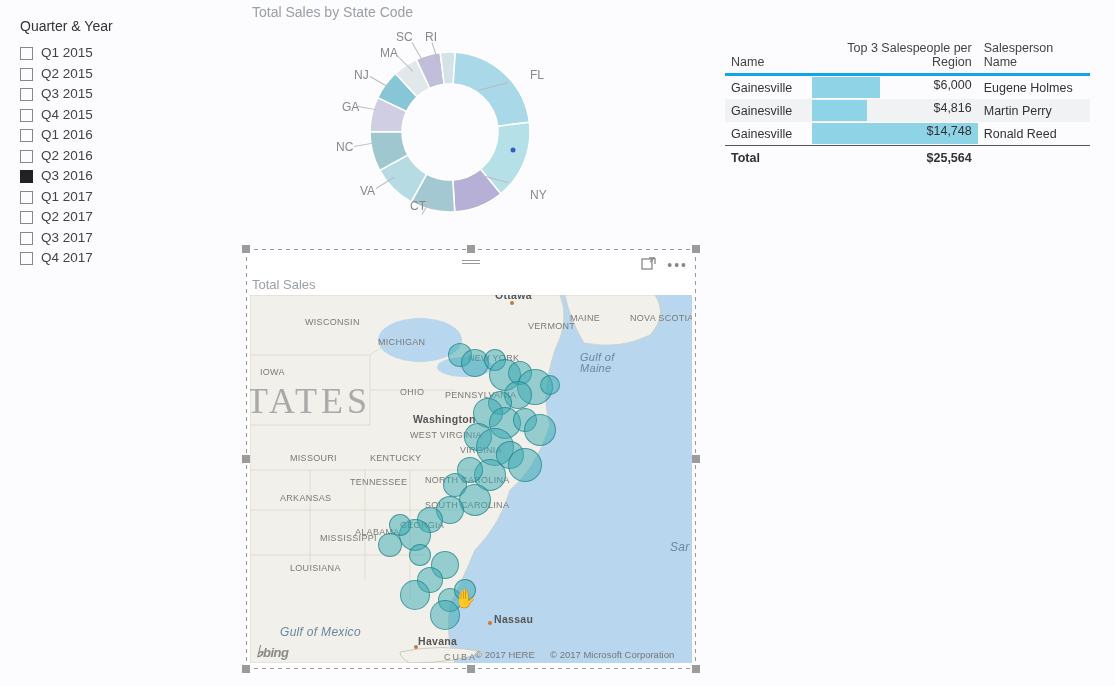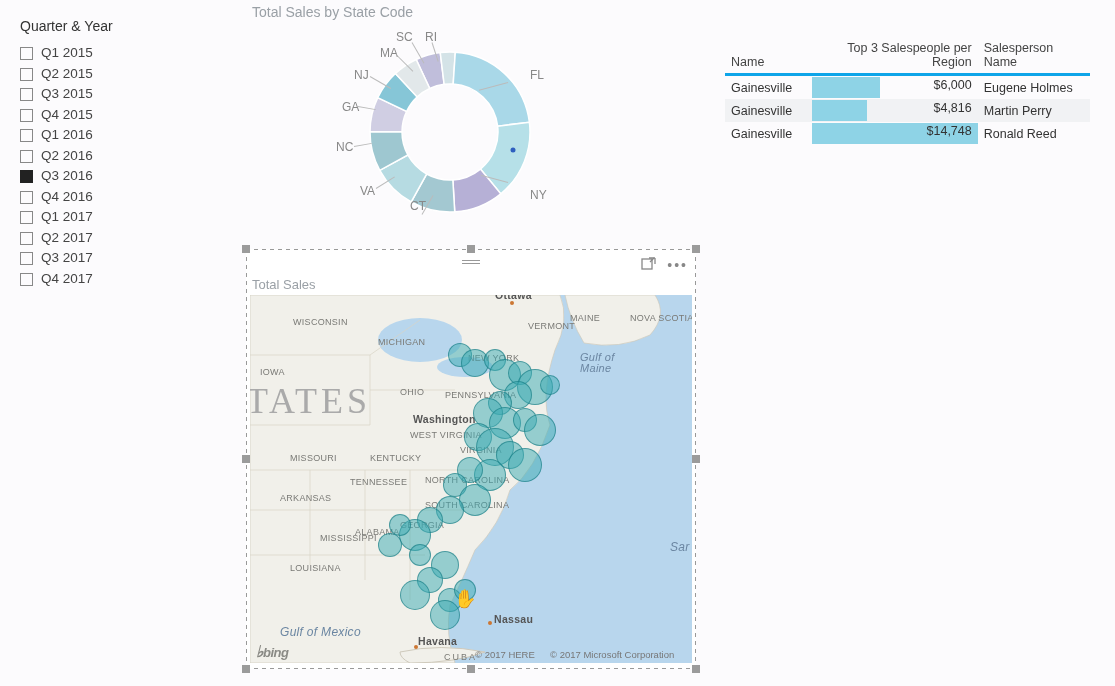--- a/index.html
+++ b/index.html
@@ -270,24 +270,20 @@
         <div class="slicer-box"></div>
         <span class="slicer-label">Q1 2016</span>
       </div>
       <div class="slicer-item">
         <div class="slicer-box"></div>
         <span class="slicer-label">Q2 2016</span>
       </div>
       <div class="slicer-item">
         <div class="slicer-box checked"></div>
         <span class="slicer-label">Q3 2016</span>
-      </div>
-      <div class="slicer-item">
-        <div class="slicer-box"></div>
-        <span class="slicer-label">Q4 2016</span>
       </div>
       <div class="slicer-item">
         <div class="slicer-box"></div>
         <span class="slicer-label">Q1 2017</span>
       </div>
       <div class="slicer-item">
         <div class="slicer-box"></div>
         <span class="slicer-label">Q2 2017</span>
       </div>
       <div class="slicer-item">
@@ -377,20 +373,25 @@
           <td>Martin Perry</td>
         </tr>
         <tr>
           <td>Gainesville</td>
           <td class="barcell">
             <div class="bar" style="width: 100%;"></div>
             <div class="val">$14,748</div>
           </td>
           <td>Ronald Reed</td>
         </tr>
+        <tr class="total">
+          <td>Total</td>
+          <td class="num">$25,564</td>
+          <td></td>
+        </tr>
       </tbody>
   </table>
 </div>
 
 <div class="map-frame">
 
   <div class="sel-edge-h" style="left:0;right:0;top:0"></div>
   <div class="sel-edge-h" style="left:0;right:0;bottom:0"></div>
   <div class="sel-edge-v" style="top:0;bottom:0;left:0"></div>
   <div class="sel-edge-v" style="top:0;bottom:0;right:0"></div>
@@ -442,21 +443,21 @@
         <path d="M115,175 L115,285"></path>
         <path d="M160,175 L160,305"></path>
         <path d="M0,260 L175,260"></path>
       </g>
     </svg>
 
     <div class="map-label big" style="left:-4px;top:85px">TATES</div>
 
     <div id="state-labels">
         <div class="map-label" style="left: 10px; top: 72px;">IOWA</div>
-        <div class="map-label" style="left: 43px; top: 22px;">WISCONSIN</div>
+        <div class="map-label" style="left: 55px; top: 22px;">WISCONSIN</div>
         <div class="map-label" style="left: 128px; top: 42px;">MICHIGAN</div>
         <div class="map-label" style="left: 218px; top: 58px;">NEW YORK</div>
         <div class="map-label" style="left: 278px; top: 26px;">VERMONT</div>
         <div class="map-label" style="left: 320px; top: 18px;">MAINE</div>
         <div class="map-label" style="left: 150px; top: 92px; text-align: right;">OHIO</div>
         <div class="map-label" style="left: 195px; top: 95px;">PENNSYLVANIA</div>
         <div class="map-label" style="left: 160px; top: 135px;">WEST VIRGINIA</div>
         <div class="map-label" style="left: 210px; top: 150px;">VIRGINIA</div>
         <div class="map-label" style="left: 120px; top: 158px;">KENTUCKY</div>
         <div class="map-label" style="left: 40px; top: 158px;">MISSOURI</div>

